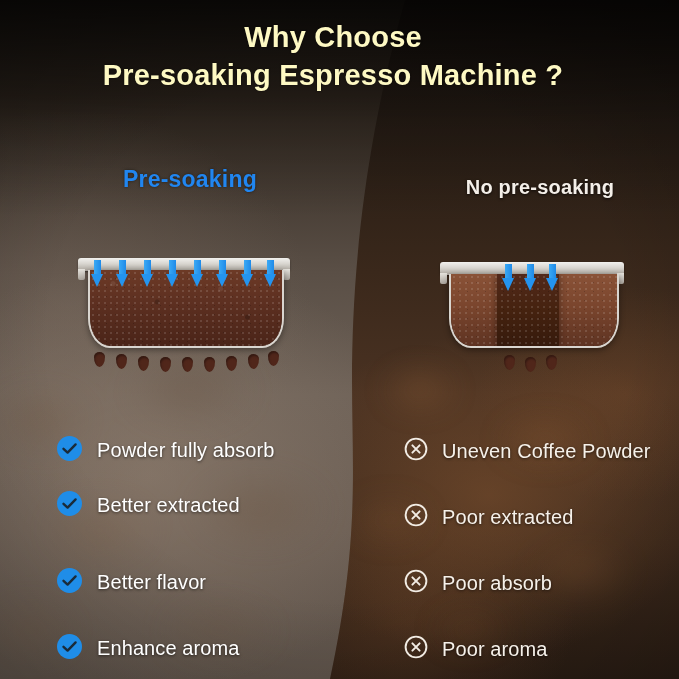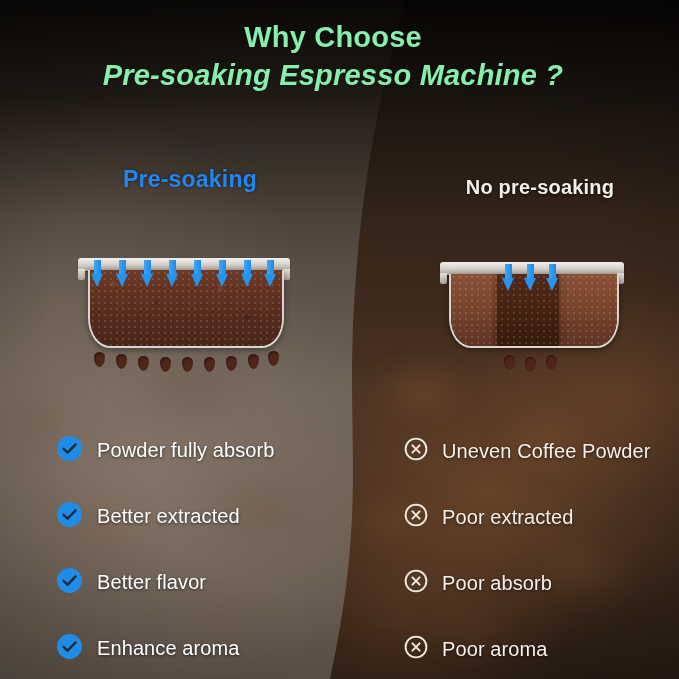--- a/index.html
+++ b/index.html
@@ -74,28 +74,28 @@
     background:
       linear-gradient(180deg, rgba(0,0,0,.75) 0%, rgba(0,0,0,.18) 18%, rgba(0,0,0,0) 32%),
       radial-gradient(ellipse 95% 85% at 50% 50%, rgba(0,0,0,0) 45%, rgba(0,0,0,.35) 100%);
   }
 
   
   .title {
     position: absolute;
     left: 0; right: 13px; top: 18px;
     text-align: center;
-    color: #86efac;
+    color: #fef9c3;
     font-size: 29px;
     font-weight: bold;
     line-height: 1.32;
     letter-spacing: .2px;
     text-shadow: 0 0 2px rgba(0,0,0,.6);
   }
-  .title .l2 { display: block; font-style: italic; }
+  .title .l2 { display: block; }
 
   
   .col-head {
     position: absolute;
     font-weight: bold;
     font-size: 23px;
     letter-spacing: .2px;
   }
   .col-head.left {
     left: 40px; top: 166px;
@@ -318,21 +318,21 @@
     <div class="row" style="top:407px;">
       <span class="ico">
         <svg width="27" height="27" viewBox="0 0 27 27">
           <circle cx="13.5" cy="13.5" r="12.5" fill="#1f8de8"></circle>
           <path d="M7.5 13.8 L11.6 17.6 L19.6 9.4" stroke="#1a2b3a" stroke-width="2.4" fill="none" stroke-linecap="round" stroke-linejoin="round"></path>
         </svg>
       </span>
       <span class="label">Powder fully absorb</span>
     </div>
 
-    <div class="row" style="top:473px;">
+    <div class="row" style="top:462px;">
       <span class="ico">
         <svg width="27" height="27" viewBox="0 0 27 27">
           <circle cx="13.5" cy="13.5" r="12.5" fill="#1f8de8"></circle>
           <path d="M7.5 13.8 L11.6 17.6 L19.6 9.4" stroke="#1a2b3a" stroke-width="2.4" fill="none" stroke-linecap="round" stroke-linejoin="round"></path>
         </svg>
       </span>
       <span class="label">Better extracted</span>
     </div>
 
     <div class="row" style="top:539px;">

